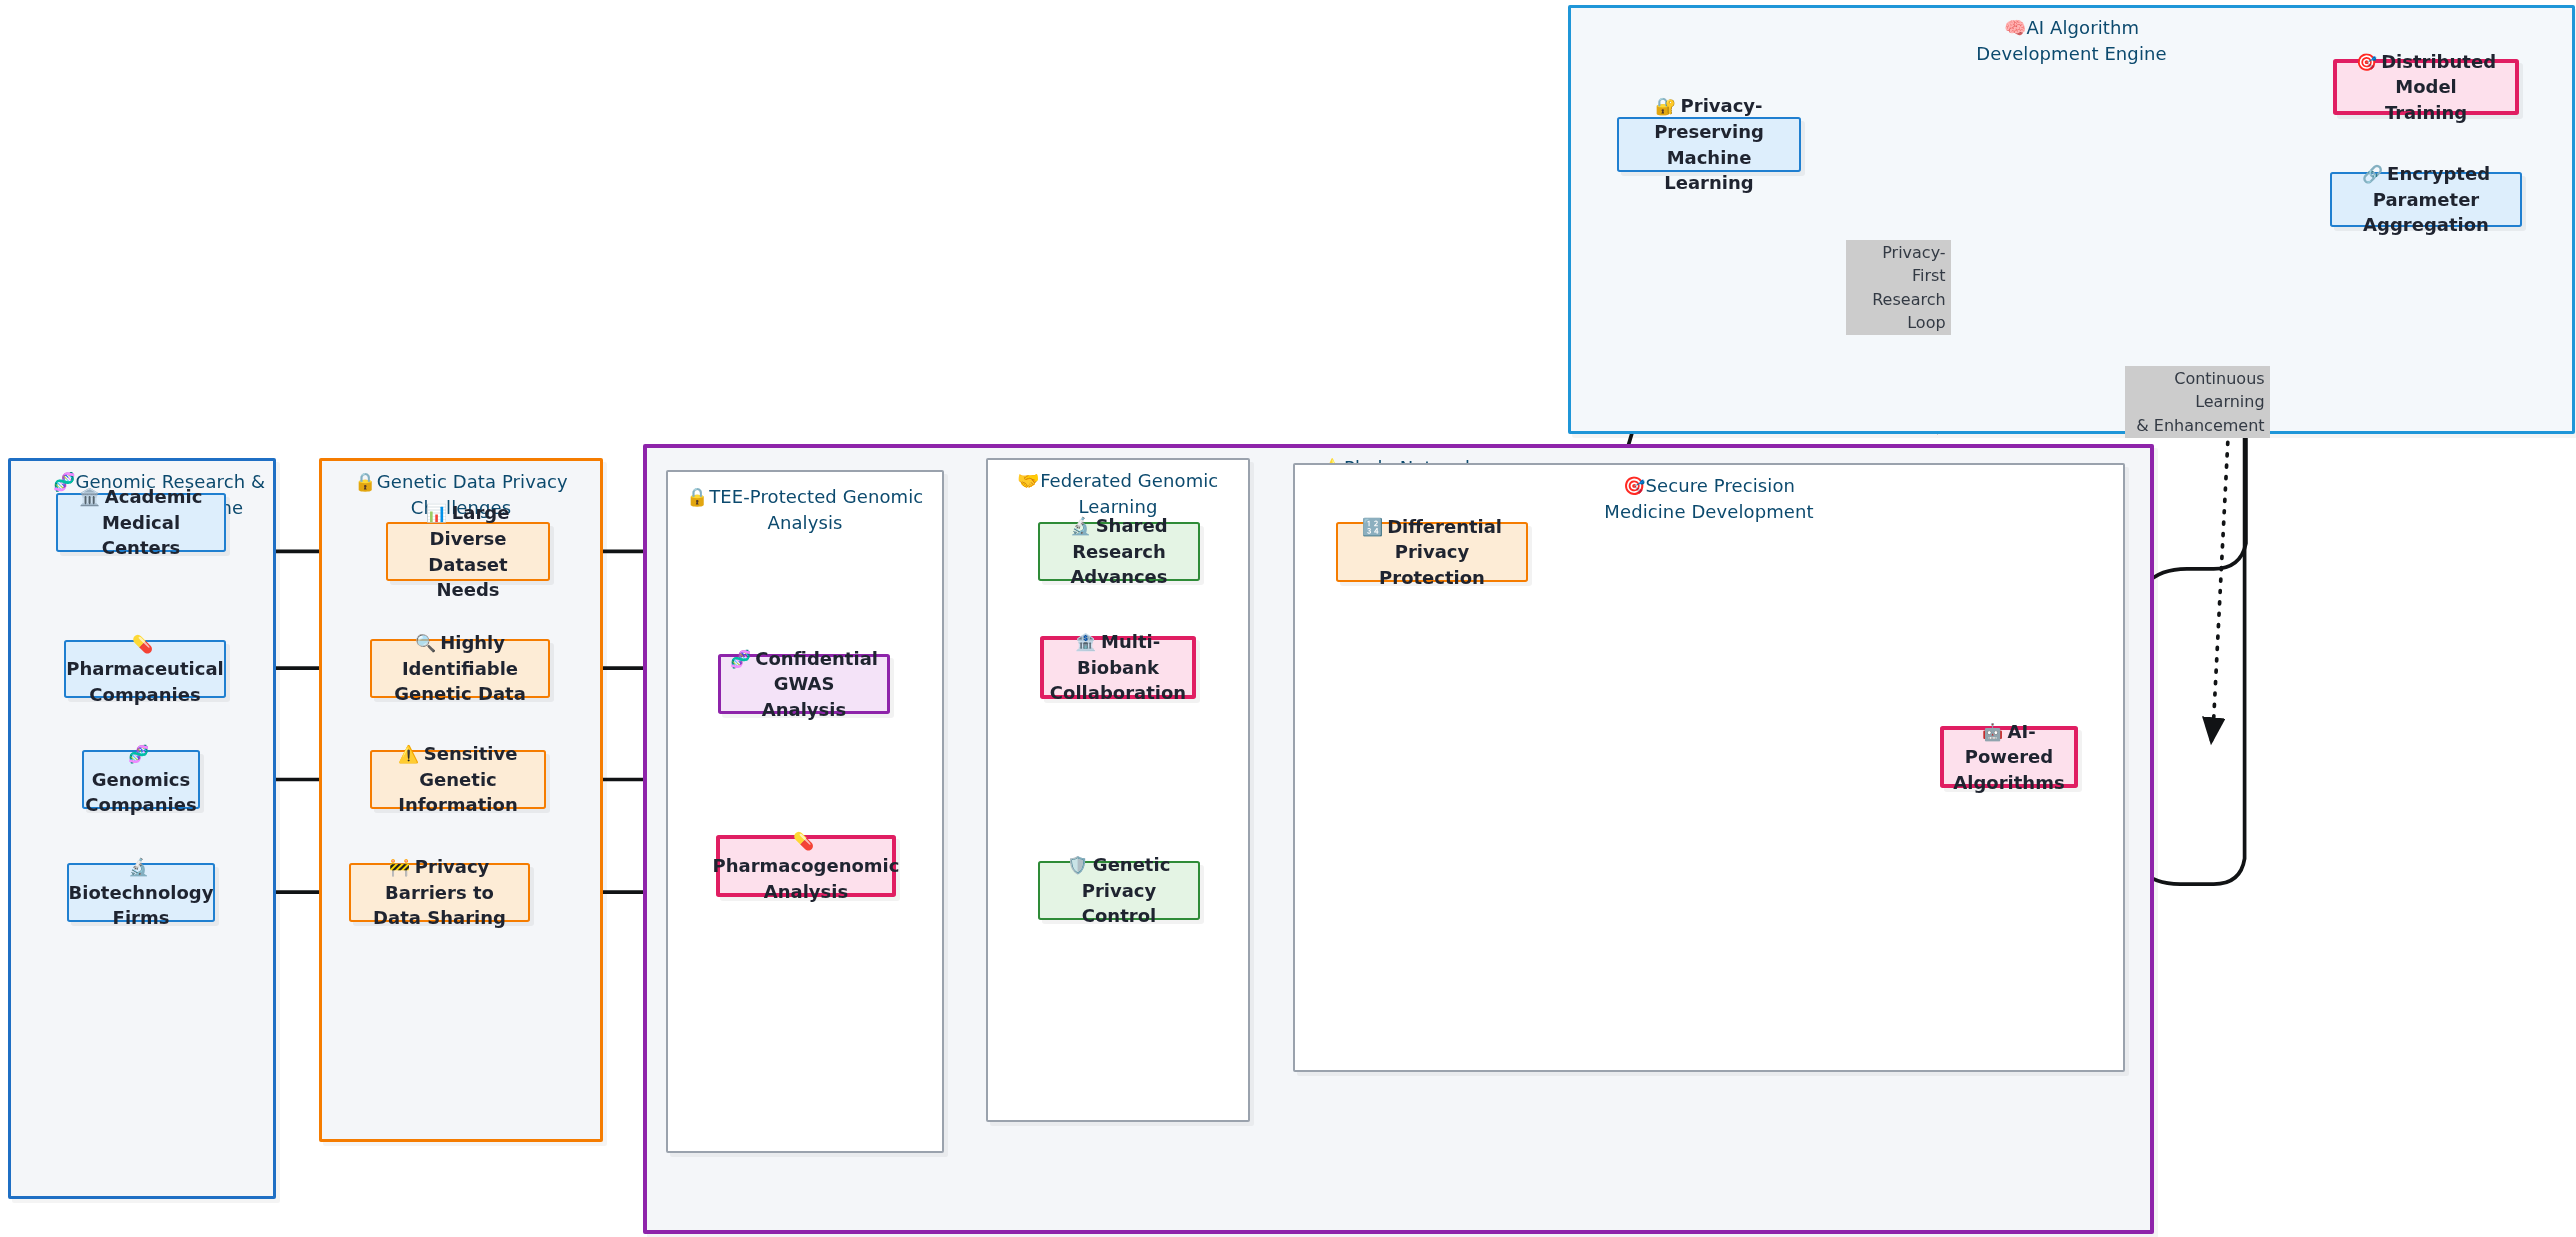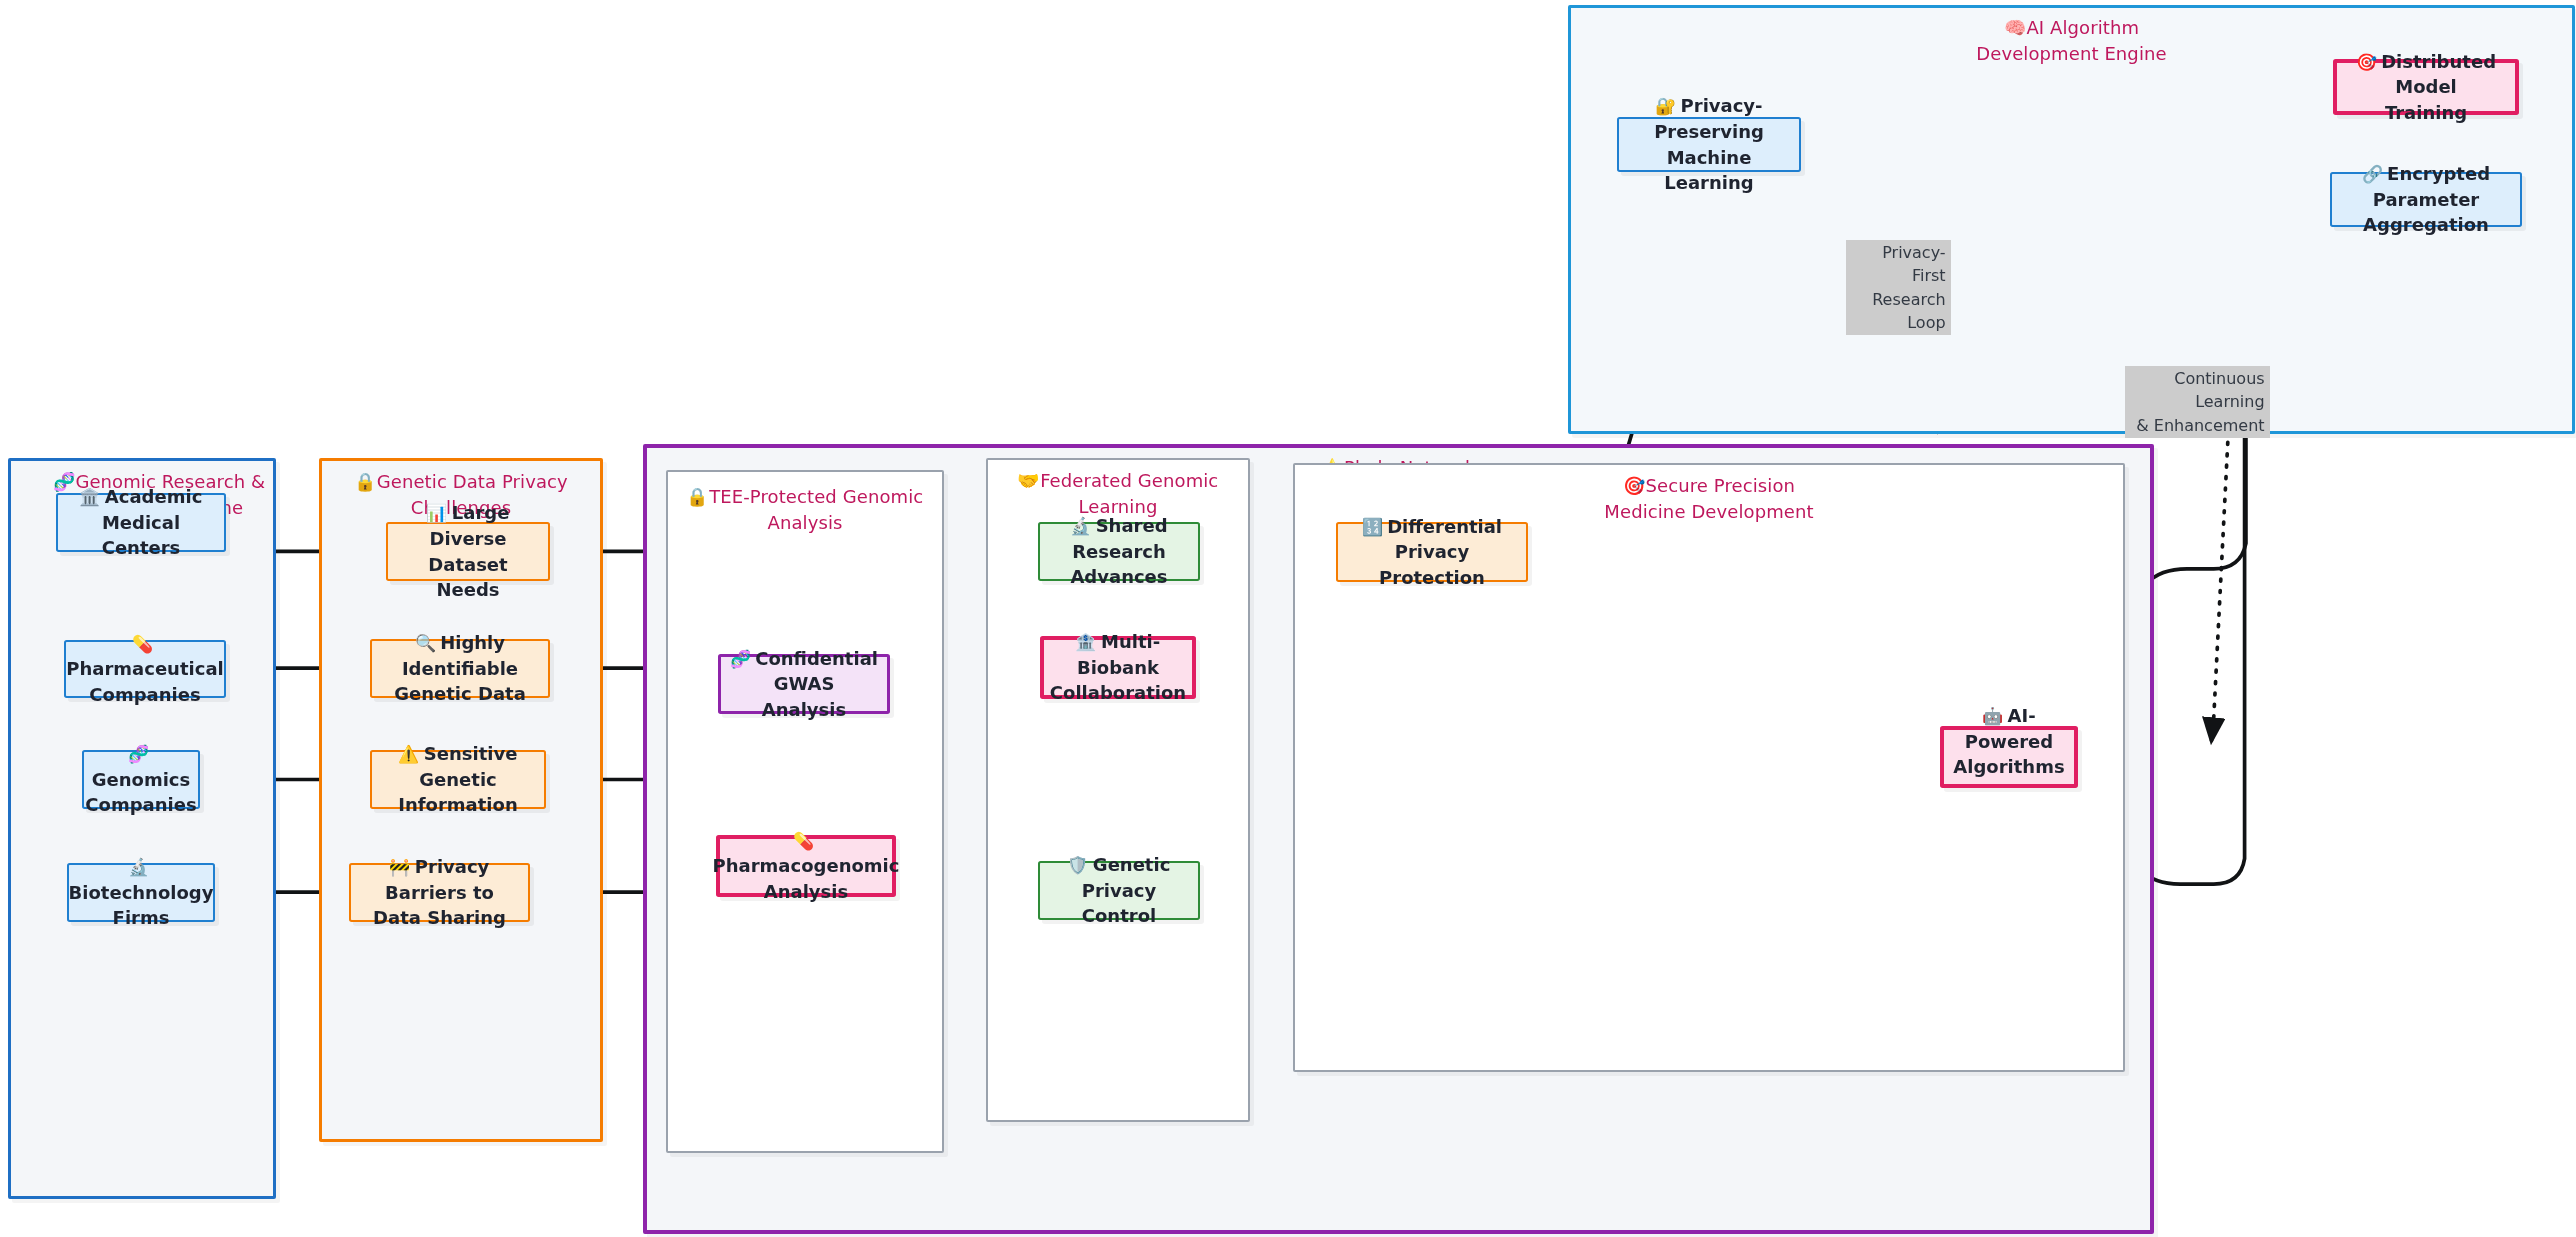--- a/index.html
+++ b/index.html
@@ -4,21 +4,21 @@
 <style>
   html,body{margin:0;padding:0;background:#ffffff;}
   body{width:2576px;height:1237px;position:relative;overflow:hidden;
        font-family:"DejaVu Sans","Liberation Sans",sans-serif;}
   #canvas{position:absolute;left:0;top:0;width:2576px;height:1237px;}
 
   
   .cluster{position:absolute;background:#f4f6f9;border:3.4px solid #333;border-radius:2px;
            box-shadow:4px 4px 0 0 rgba(0,0,0,.045);}
   .cluster-title{position:absolute;left:0;right:0;text-align:center;
-                 font-size:18px;color:#be185d;line-height:1.42;letter-spacing:0.1px;}
+                 font-size:18px;color:#0c4a6e;line-height:1.42;letter-spacing:0.1px;}
   .c-blue{border-color:#1f6fc4;}
   .c-orange{border-color:#f57c00;}
   .c-purple{border-color:#8e24aa;border-width:4.7px;}
   .c-grey{border-color:#9aa2ad;border-width:2px;background:#ffffff;}
   .c-cyan{border-color:#1f96d8;background:#f4f8fb;}
 
   
   .node{position:absolute;display:flex;align-items:center;justify-content:center;
         text-align:center;border-radius:2.7px;font-weight:bold;font-size:18px;
         line-height:1.42;color:#1f2430;padding:4px 6.7px;box-sizing:border-box;
@@ -193,21 +193,21 @@
   <div class="node n-green" style="left:1038px;top:861px;width:162px;height:59px;">
     <div><span class="ic">🛡️</span><span class="tx" style="white-space:pre-line">Genetic Privacy
 Control</span></div>
   </div>
 
   <div class="node n-orange" style="left:1336px;top:522px;width:192px;height:60px;">
     <div><span class="ic">🔢</span><span class="tx" style="white-space:pre-line">Differential Privacy
 Protection</span></div>
   </div>
 
-  <div class="node n-pink" style="left:1940px;top:726px;width:138px;height:62px;align-items:flex-end;">
+  <div class="node n-pink" style="left:1940px;top:726px;width:138px;height:62px;">
     <div><span class="ic">🤖</span><span class="tx" style="white-space:pre-line">AI-Powered
 Algorithms</span></div>
   </div>
 
   <div class="node n-blue" style="left:1617px;top:117px;width:184px;height:55px;">
     <div><span class="ic">🔐</span><span class="tx" style="white-space:pre-line">Privacy-Preserving
 Machine Learning</span></div>
   </div>
 
   <div class="node n-pink" style="left:2333px;top:59px;width:186px;height:56px;">

